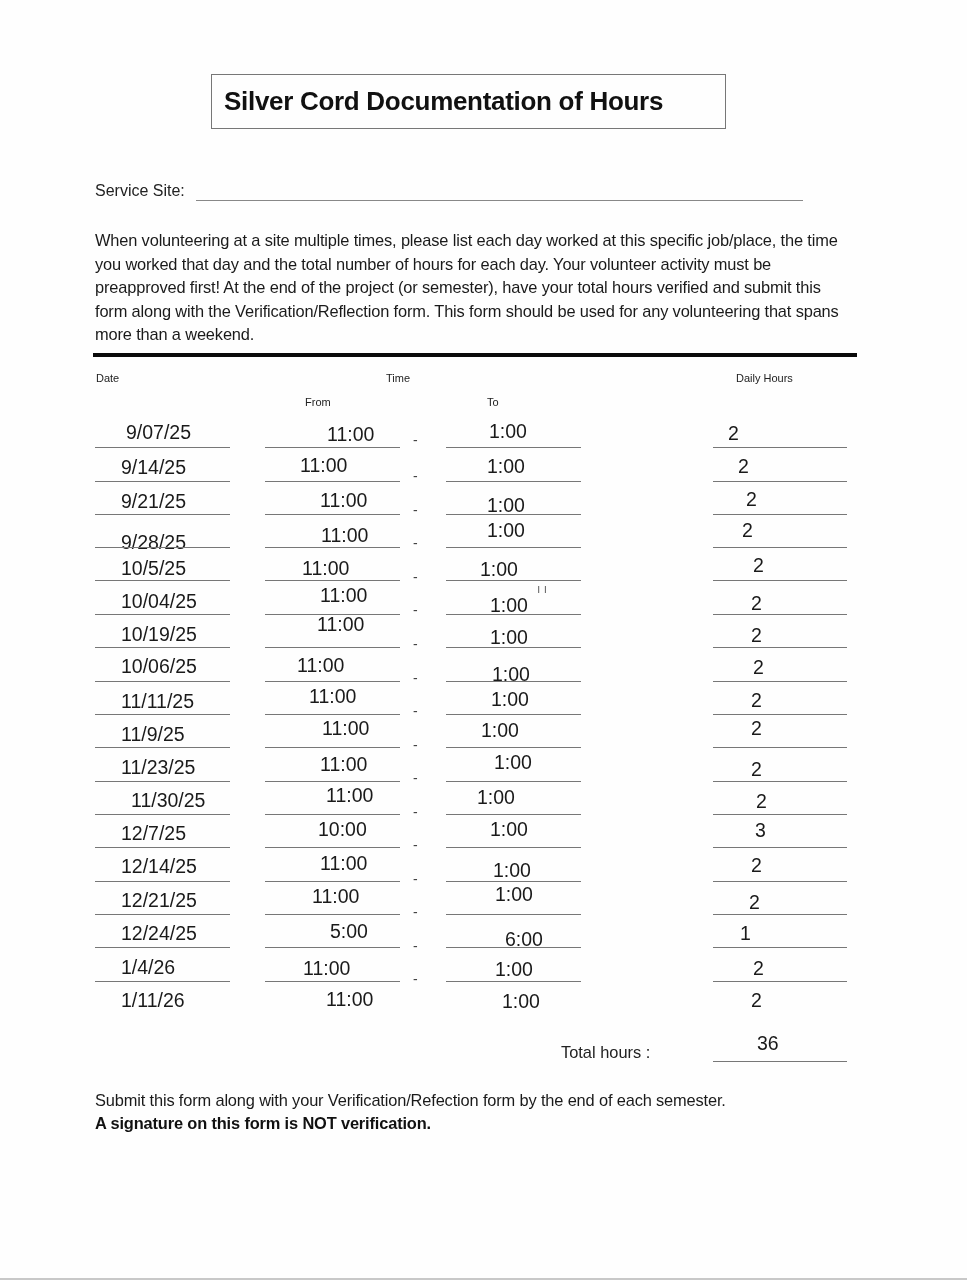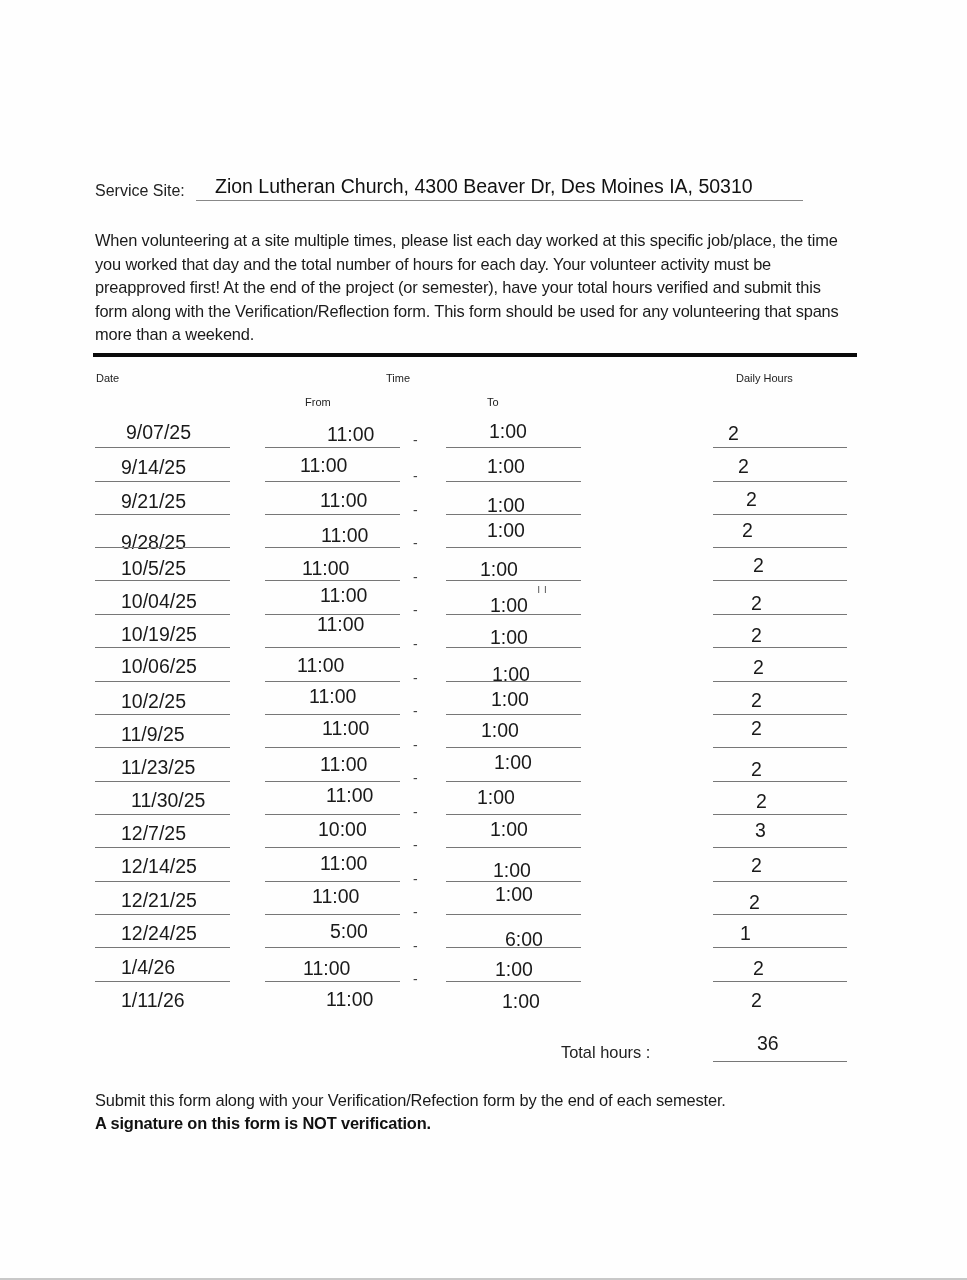--- a/index.html
+++ b/index.html
@@ -21,24 +21,26 @@
   .total-value { position: absolute; left: 757px; top: 1032px; font-family: "Liberation Sans", sans-serif; font-size: 19.5px; color: #1a1a1a; }
   .total-line { position: absolute; left: 713px; top: 1061px; width: 134px; border-bottom: 1.6px solid #777; }
   .footer1 { position: absolute; left: 95px; top: 1091px; font-family: "Liberation Sans", sans-serif; font-size: 16.4px; color: #1a1a1a; letter-spacing: -0.15px; }
   .footer2 { position: absolute; left: 95px; top: 1114px; font-family: "Liberation Sans", sans-serif; font-size: 16.4px; font-weight: bold; color: #111; letter-spacing: -0.15px; }
 </style>
 </head>
 <body>
 
 <div class="page">
 
+  <div class="title-box">
+    <span>Silver Cord Documentation of Hours</span>
+  </div>
 
   <span class="site-label">Service Site:</span>
   <div class="site-line"></div>
-  <span class="site-value">Zion Lutheran Church, 4300 Beaver Dr, Des Moines IA, 50310</span>
 
   <div class="instructions">When volunteering at a site multiple times, please list each day worked at this specific job/place, the time you worked that day and the total number of hours for each day. Your volunteer activity must be preapproved first!   At the end of the project (or semester), have your total hours verified and submit this form along with the Verification/Reflection form.  This form should be used for any volunteering that spans more than a weekend.</div>
 
   <div class="thick-rule"></div>
 
   <span class="hdr" style="left:96px; top:372px;">Date</span>
   <span class="hdr" style="left:386px; top:372px;">Time</span>
   <span class="hdr" style="left:736px; top:372px;">Daily Hours</span>
   <span class="hdr" style="left:305px; top:396px;">From</span>
   <span class="hdr" style="left:487px; top:396px;">To</span>
@@ -126,21 +128,21 @@
         <span class="cell" style="left: 297px; top: 654px;">11:00</span>
         <span class="cell" style="left: 492px; top: 663px;">1:00</span>
         <span class="cell" style="left: 753px; top: 656px;">2</span>
         <span class="dash" style="left: 413px; top: 670px;">-</span>
         <div class="row-line" style="left: 95px; width: 135px; top: 681px;"></div>
         <div class="row-line" style="left: 265px; width: 135px; top: 681px;"></div>
         <div class="row-line" style="left: 446px; width: 135px; top: 681px;"></div>
         <div class="row-line" style="left: 713px; width: 134px; top: 681px;"></div>
       </div>
       <div>
-        <span class="cell" style="left: 121px; top: 690px;">10/2/25</span>
+        <span class="cell" style="left: 121px; top: 690px;">11/11/25</span>
         <span class="cell" style="left: 309px; top: 685px;">11:00</span>
         <span class="cell" style="left: 491px; top: 688px;">1:00</span>
         <span class="cell" style="left: 751px; top: 689px;">2</span>
         <span class="dash" style="left: 413px; top: 703px;">-</span>
         <div class="row-line" style="left: 95px; width: 135px; top: 714px;"></div>
         <div class="row-line" style="left: 265px; width: 135px; top: 714px;"></div>
         <div class="row-line" style="left: 446px; width: 135px; top: 714px;"></div>
         <div class="row-line" style="left: 713px; width: 134px; top: 714px;"></div>
       </div>
       <div>

